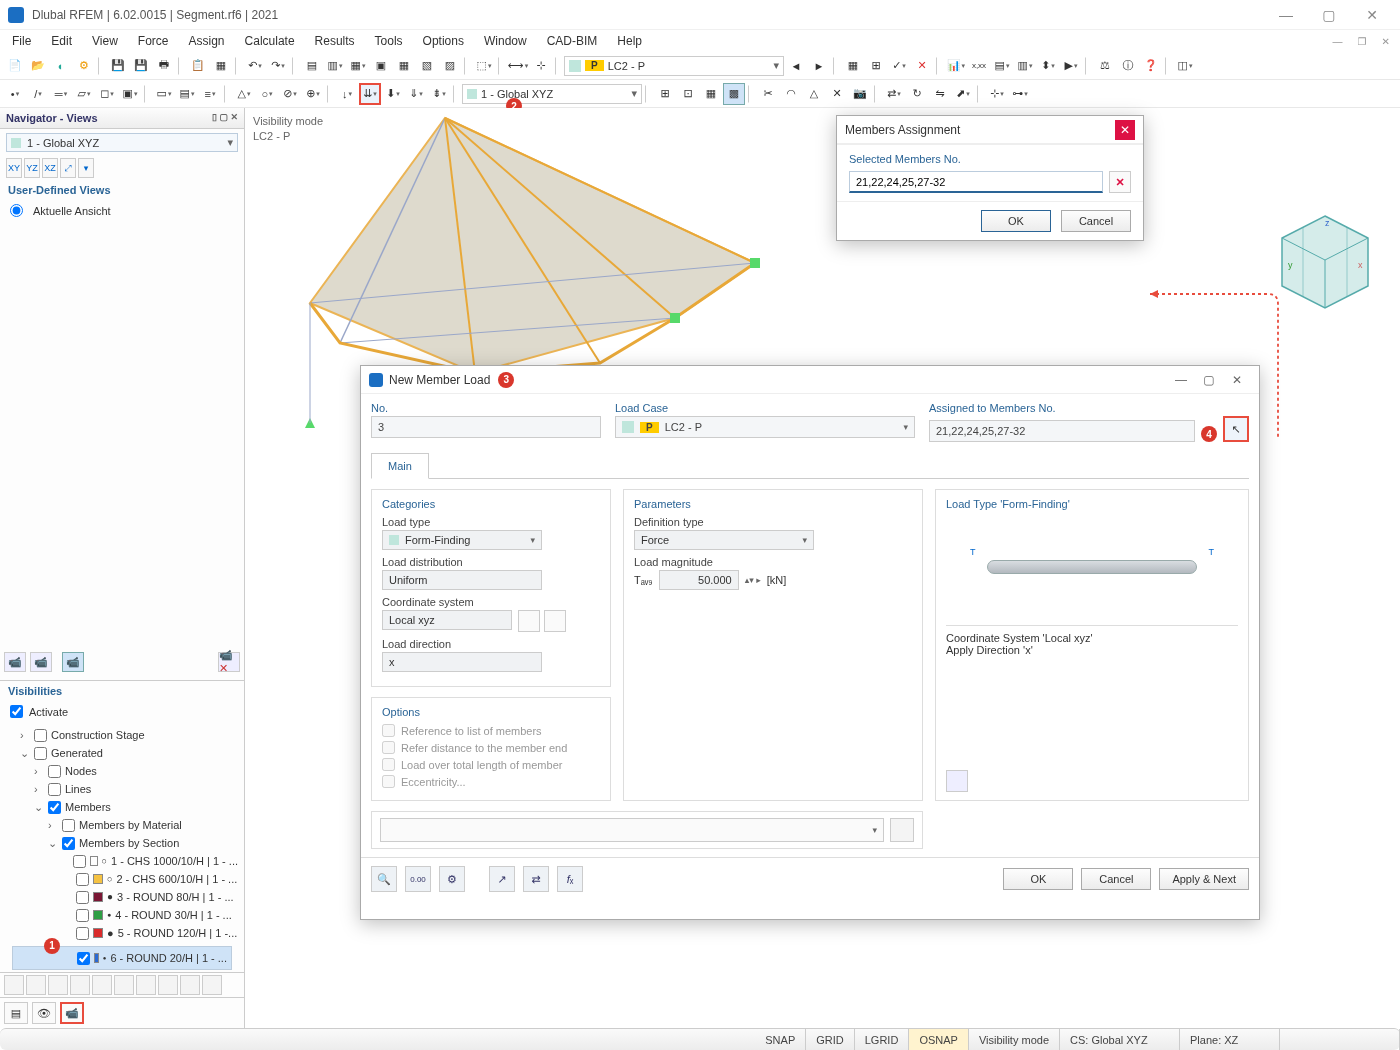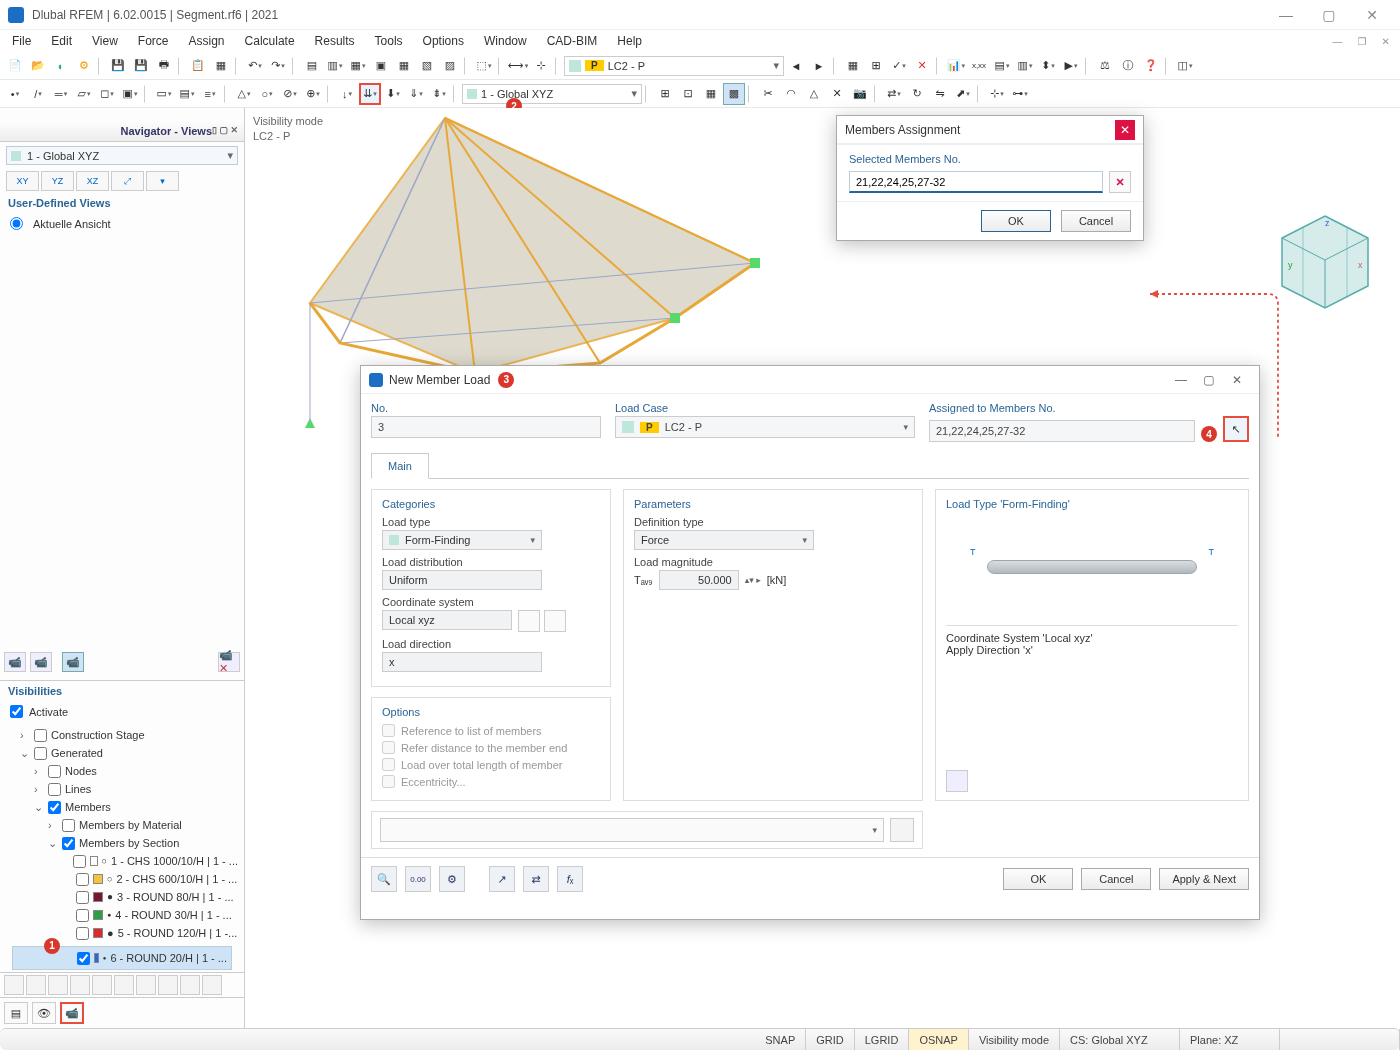--- a/index.html
+++ b/index.html
@@ -15,25 +15,25 @@
 .toolbar { height:28px; display:flex; align-items:center; padding:2px 4px; gap:1px; border-bottom:1px solid #e8e8e8; }
 .tbtn { width:22px; height:22px; display:inline-flex; align-items:center; justify-content:center; border:1px solid transparent; font-size:11px; }
 .tbtn.sep { width:6px; border-left:1px solid #ccc; height:18px; margin:0 2px; }
 .tbtn.dd::after { content:"▾"; font-size:7px; margin-left:1px; color:#666; }
 .tbtn.hl { border:2px solid #e84c3d; background:#eaf2fb; }
 .lc-box { height:20px; background:#fff; border:1px solid #ccc; display:flex; align-items:center; padding:0 4px; gap:4px; font-size:11px; min-width:140px;}
 .lc-box .pb { background:#ffcc00; padding:0 6px; font-weight:bold; font-size:10px;}
 .lc-box.wide { min-width:180px; }
 .main { display:flex; height:calc(100% - 30px - 22px - 28px - 28px - 22px); }
 .nav { width:245px; border-right:1px solid #ccc; display:flex; flex-direction:column; background:#fdfdfd; }
-.nav-hdr { background:linear-gradient(#fdfdfd,#ededed); padding:4px 6px; font-weight:bold; color:#336; display:flex; justify-content:flex-end; border-bottom:1px solid #ccc;margin-top:13px;}
+.nav-hdr { background:linear-gradient(#fdfdfd,#ededed); padding:4px 6px; font-weight:bold; color:#336; display:flex; justify-content:space-between; border-bottom:1px solid #ccc;}
 .nav-hdr .ctl { font-size:9px; color:#666; }
 .nav select, .nav .sel { width:calc(100% - 12px); margin:4px 6px; border:1px solid #bcd; padding:2px 4px; background:#f4f8fc; }
 .nav .iconrow { display:flex; gap:2px; padding:2px 6px; }
-.nav .iconrow .ib { width:33px; height:20px; border:1px solid #ccc; background:#f8f8f8; display:flex; align-items:center; justify-content:center; font-size:9px; color:#06c;}
+.nav .iconrow .ib { width:16px; height:20px; border:1px solid #ccc; background:#f8f8f8; display:flex; align-items:center; justify-content:center; font-size:9px; color:#06c;}
 .nav .section-title { color:#2a6496; padding:4px 8px; font-weight:bold; font-size:11px;}
 .nav .udv { padding:4px 10px; display:flex; align-items:center; gap:6px; }
 .nav .udv input[type=radio]{ margin-right:4px; }
 .nav .spacer { flex:1; }
 .nav .vis-icons { display:flex; gap:4px; padding:4px; align-items:center;}
 .nav .vis-icons .cam { width:22px; height:20px; border:1px solid #ccc; background:#eef; display:flex; align-items:center; justify-content:center; font-size:11px;}
 .nav .vis-icons .cam.sel { background:#cfe3f7; border-color:#7aa;}
 .nav .vis-icons .camx { margin-left:auto; color:#c33; }
 .tree { padding:4px 6px; font-size:11px; line-height:18px; overflow:auto; }
 .tree .row { display:flex; align-items:center; gap:4px; white-space:nowrap; }

